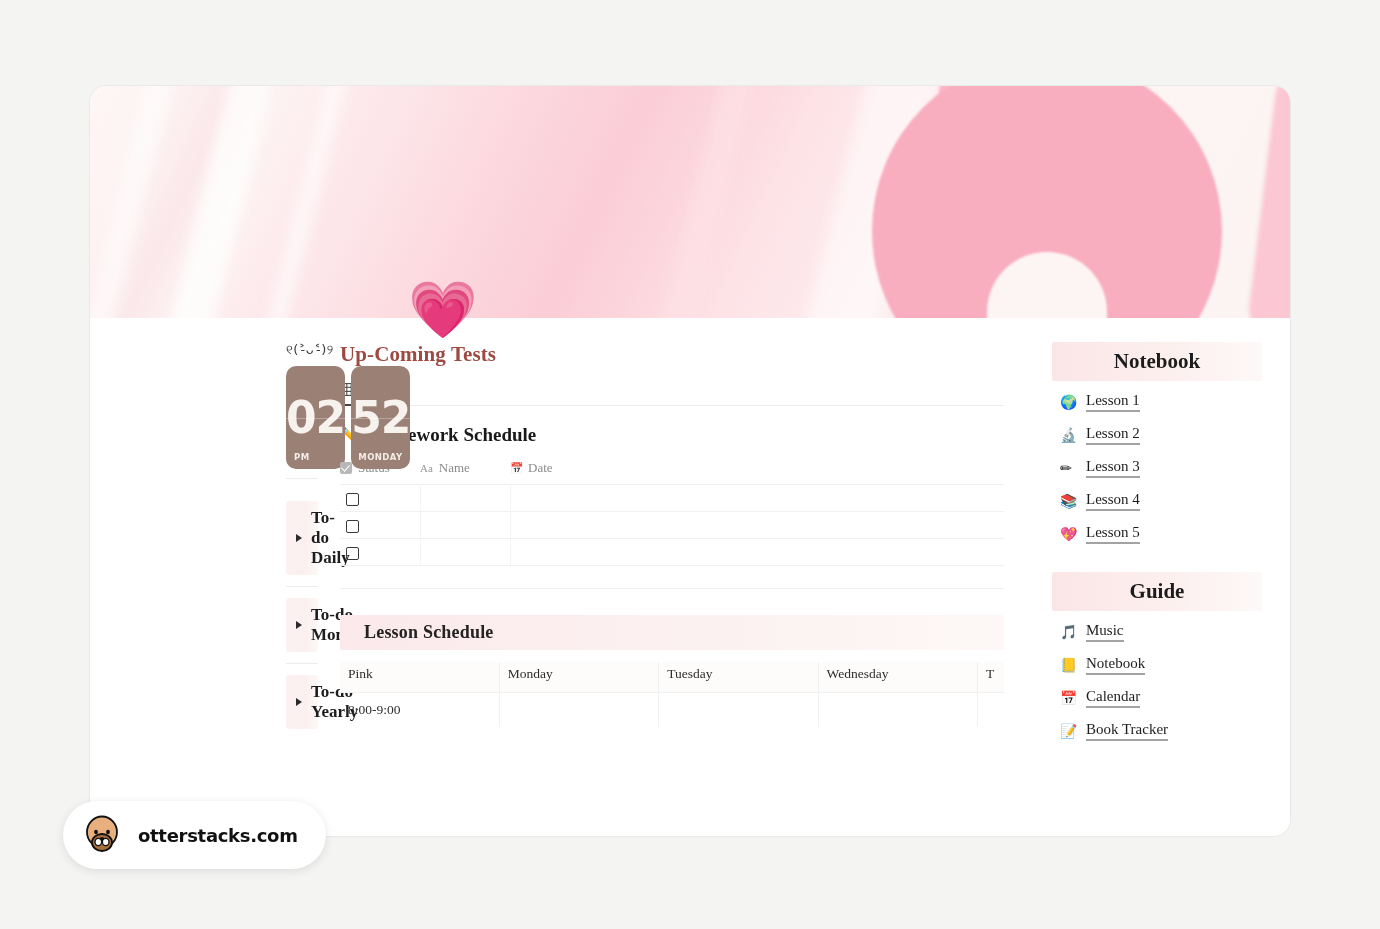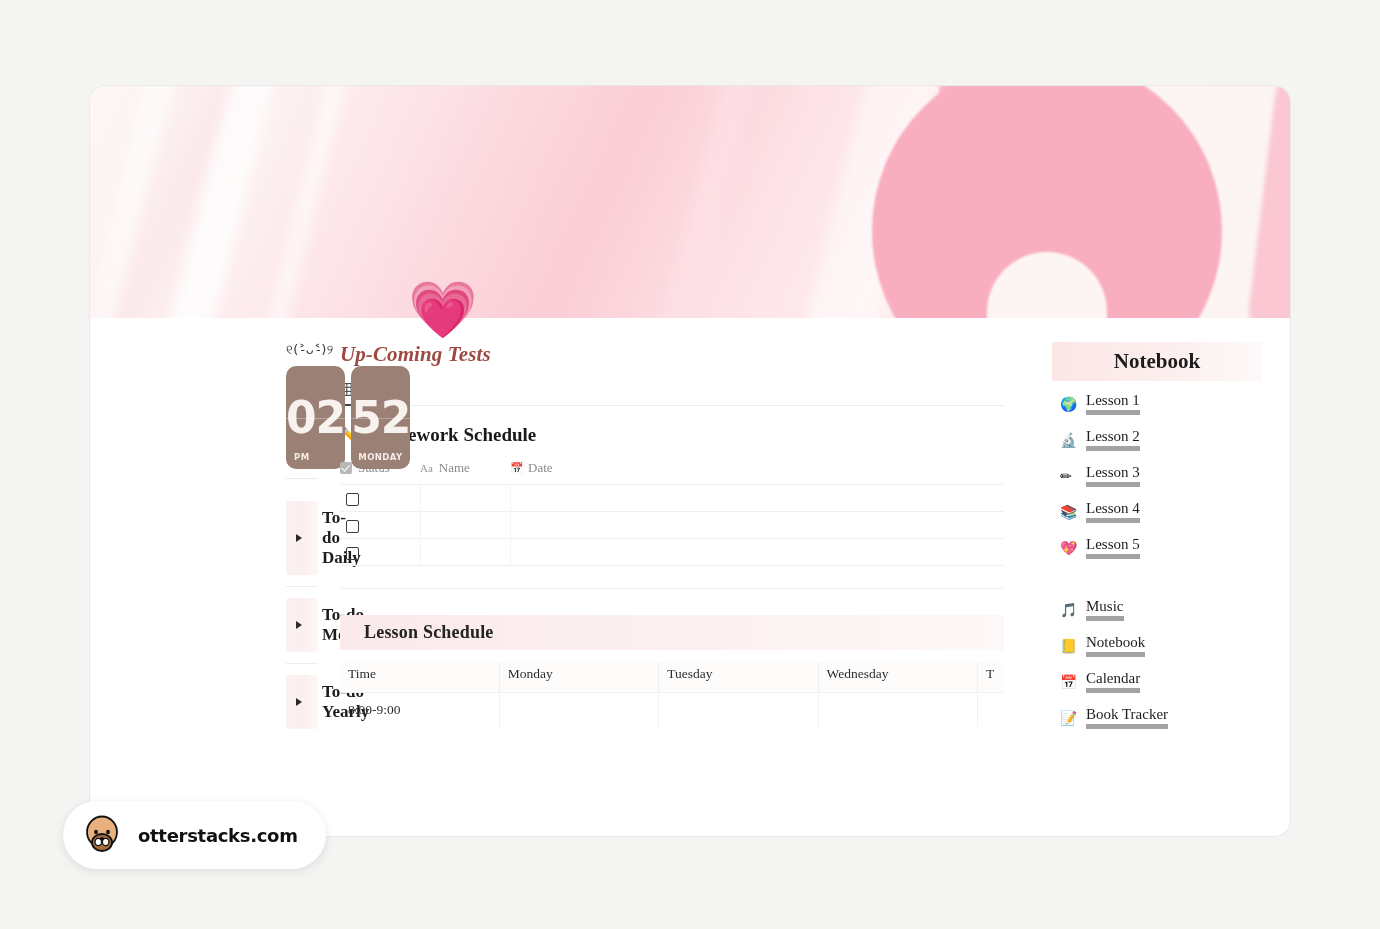--- a/index.html
+++ b/index.html
@@ -135,39 +135,38 @@
     letter-spacing: 0.4px;
     margin-top: 16px;
   }
   .flip .sub.left-sub  { left: 8px; }
   .flip .sub.right-sub { right: 8px; }
   .clock-underline { height: 1px; background: #ececec; margin-top: 9px; }
 
   
   .todo-list { margin-top: 22px; }
   .todo-item {
-    display: flex; align-items: center; gap: 20px;
+    display: flex; align-items: center; gap: 9px;
     background: linear-gradient(90deg,#fcf0f1 0%, #fbf0f0 60%, #fdf7f6 100%);
     padding: 7px 10px; border-radius: 3px;
     margin-bottom: 5px;
   }
   .todo-item .tri {
     width: 0; height: 0;
     border-left: 6px solid #2b2b2b;
     border-top: 4.5px solid transparent;
     border-bottom: 4.5px solid transparent;
   }
   .todo-item .tlabel { font-size: 17px; font-weight: 700; color: #1d1d1d; }
   .todo-sep { height: 1px; background: #ededed; margin: 11px 0 0 0; }
 
   
   .mid-head {
     font-size: 21px; font-weight: 700; color: #9c4a42;
     letter-spacing: 0.1px;
-    font-style: italic;
   }
   .tabs { margin-top: 14px; border-bottom: 1px solid #ededed; display: flex; }
   .tab {
     display: flex; align-items: center; gap: 6px;
     padding: 0 10px 7px 2px;
     border-bottom: 2px solid #444;
     margin-bottom: -1px;
   }
   .tab .tab-label { font-size: 13.5px; color: #4a4a4a; }
   .grid-icon { width: 14px; height: 13px; display: block; }
@@ -246,21 +245,21 @@
     border-radius: 2px;
   }
   .link-list { margin-top: 4px; }
   .link-row {
     display: flex; align-items: center; gap: 9px;
     padding: 7px 2px 6px 8px;
   }
   .link-row .lemo { font-family: "DejaVu Sans", sans-serif; font-size: 14px; width: 17px; }
   .link-row .ltext {
     font-size: 15px; color: #1d1d1d;
-    border-bottom: 5px solid #a3a3a3; padding-bottom: 1px;
+    border-bottom: 2px solid #a3a3a3; padding-bottom: 1px;
   }
   .panel-gap { height: 22px; }
 
   
   #watermark {
     position: absolute; left: 63px; top: 801px;
     display: flex; align-items: center; gap: 14px;
     background: #fff; border-radius: 38px;
     padding: 12px 28px 12px 17px;
     box-shadow: 0 2px 10px rgba(0,0,0,0.10);
@@ -397,21 +396,21 @@
 
         <div class="mid-rule"></div>
 
         <div class="ls-bar">
           <span class="ls-title">Lesson Schedule</span>
         </div>
 
         <table class="sched">
           <thead>
             <tr>
-              <th style="width:24%">Time</th>
+              <th style="width:24%">Pink</th>
               <th style="width:24%">Monday</th>
               <th style="width:24%">Tuesday</th>
               <th style="width:24%">Wednesday</th>
               <th style="width:4%">T</th>
             </tr>
           </thead>
           <tbody>
             <tr>
               <td>8:00-9:00</td>
               <td></td>
@@ -444,20 +443,21 @@
             <span class="ltext">Lesson 4</span>
           </div>
           <div class="link-row">
             <span class="lemo">💖</span>
             <span class="ltext">Lesson 5</span>
           </div>
         </div>
 
         <div class="panel-gap"></div>
 
+        <div class="panel-head">Guide</div>
         <div class="link-list">
           <div class="link-row">
             <span class="lemo">🎵</span>
             <span class="ltext">Music</span>
           </div>
           <div class="link-row">
             <span class="lemo">📒</span>
             <span class="ltext">Notebook</span>
           </div>
           <div class="link-row">

